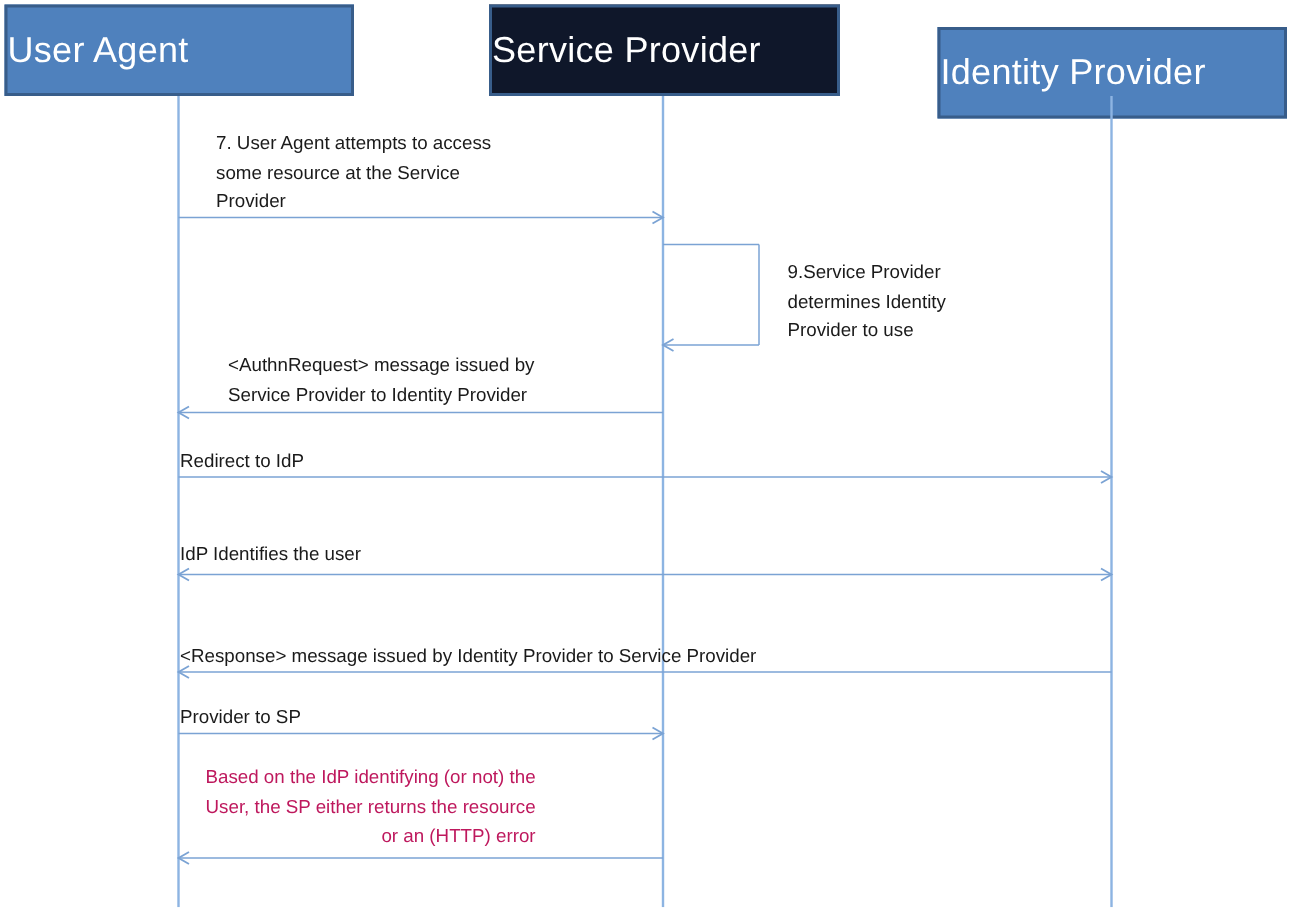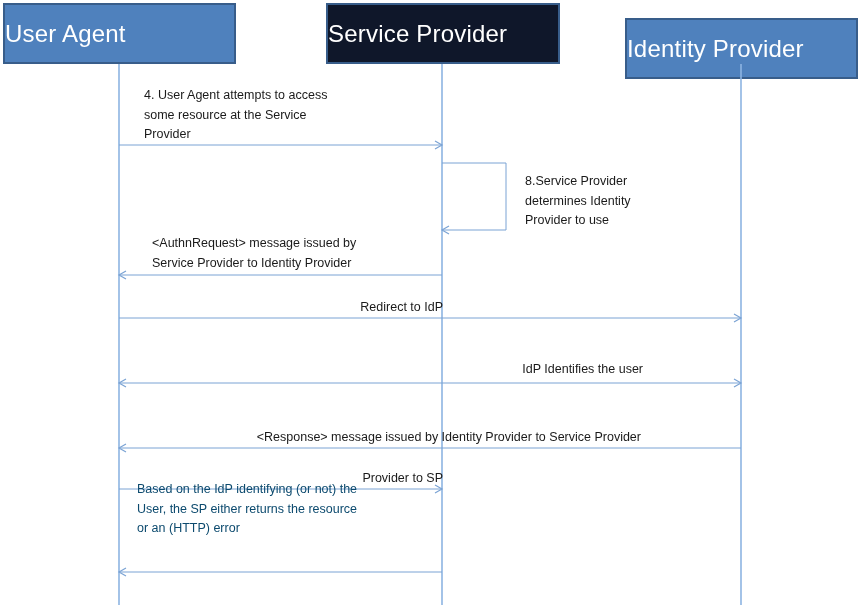--- a/index.html
+++ b/index.html
@@ -39,21 +39,21 @@
   }
   .msg-label {
     position: absolute;
     color: #1a1a1a;
     font-size: 12.5px;
     line-height: 19.5px;
     font-family: "Liberation Sans", sans-serif;
     white-space: pre-line;
   }
   .label-left   { text-align: left; }
-  .label-center { text-align: right; }
+  .label-center { text-align: left; }
 </style>
 </head>
 <body>
 
 <div id="diagram-root">
 
   <div class="actor-box" id="actor-0" style="left: 3px; top: 3px; width: 233px; height: 61px; background: rgb(79, 129, 189); border-color: rgb(56, 93, 138); color: rgb(255, 255, 255);">
     <span>User Agent</span>
   </div>
   <div class="actor-box" id="actor-1" style="left: 326px; top: 3px; width: 234px; height: 61px; background: #0f172a; border-color: rgb(56, 93, 138); color: rgb(255, 255, 255);">
@@ -81,29 +81,29 @@
       <polyline points="126,379 119,383 126,387" fill="none" stroke="#7BA3D4" stroke-width="1.2"></polyline>
       <polyline points="734,379 741,383 734,387" fill="none" stroke="#7BA3D4" stroke-width="1.2"></polyline>
       <line x1="119" y1="448" x2="741" y2="448" stroke="#7BA3D4" stroke-width="1"></line>
       <polyline points="126,444 119,448 126,452" fill="none" stroke="#7BA3D4" stroke-width="1.2"></polyline>
       <line x1="119" y1="489" x2="442" y2="489" stroke="#7BA3D4" stroke-width="1"></line>
       <polyline points="435,485 442,489 435,493" fill="none" stroke="#7BA3D4" stroke-width="1.2"></polyline>
       <line x1="119" y1="572" x2="442" y2="572" stroke="#7BA3D4" stroke-width="1"></line>
       <polyline points="126,568 119,572 126,576" fill="none" stroke="#7BA3D4" stroke-width="1.2"></polyline>
     </svg>
 
-  <div class="msg-label label-left" id="lbl-0" style="left: 144px; top: 86px; color: rgb(26, 26, 26);">4. User Agent attempts to access
+  <div class="msg-label label-left" id="lbl-0" style="left: 144px; top: 86px; color: rgb(26, 26, 26);">7. User Agent attempts to access
 some resource at the Service
 Provider</div>
-  <div class="msg-label label-left" id="lbl-1" style="left: 525px; top: 172px; color: rgb(26, 26, 26);">8.Service Provider
+  <div class="msg-label label-left" id="lbl-1" style="left: 525px; top: 172px; color: rgb(26, 26, 26);">9.Service Provider
 determines Identity
 Provider to use</div>
   <div class="msg-label label-left" id="lbl-2" style="left: 152px; top: 234px; color: rgb(26, 26, 26);">&lt;AuthnRequest&gt; message issued by
 Service Provider to Identity Provider</div>
   <div class="msg-label label-center" id="lbl-3" style="left: 120px; top: 298px; width: 323px; color: rgb(26, 26, 26);">Redirect to IdP</div>
   <div class="msg-label label-center" id="lbl-4" style="left: 120px; top: 360px; width: 523px; color: rgb(26, 26, 26);">IdP Identifies the user</div>
   <div class="msg-label label-center" id="lbl-5" style="left: 120px; top: 428px; width: 521px; color: rgb(26, 26, 26);">&lt;Response&gt; message issued by Identity Provider to Service Provider</div>
   <div class="msg-label label-center" id="lbl-6" style="left: 120px; top: 469px; width: 323px; color: rgb(26, 26, 26);">Provider to SP</div>
-  <div class="msg-label label-left" id="lbl-7" style="left: 137px; top: 480px; color: #0c4a6e;">Based on the IdP identifying (or not) the
+  <div class="msg-label label-left" id="lbl-7" style="left: 137px; top: 509px; color: #be185d; text-align: right;">Based on the IdP identifying (or not) the
 User, the SP either returns the resource
 or an (HTTP) error</div>
 
 </div>
 
 </body></html>

